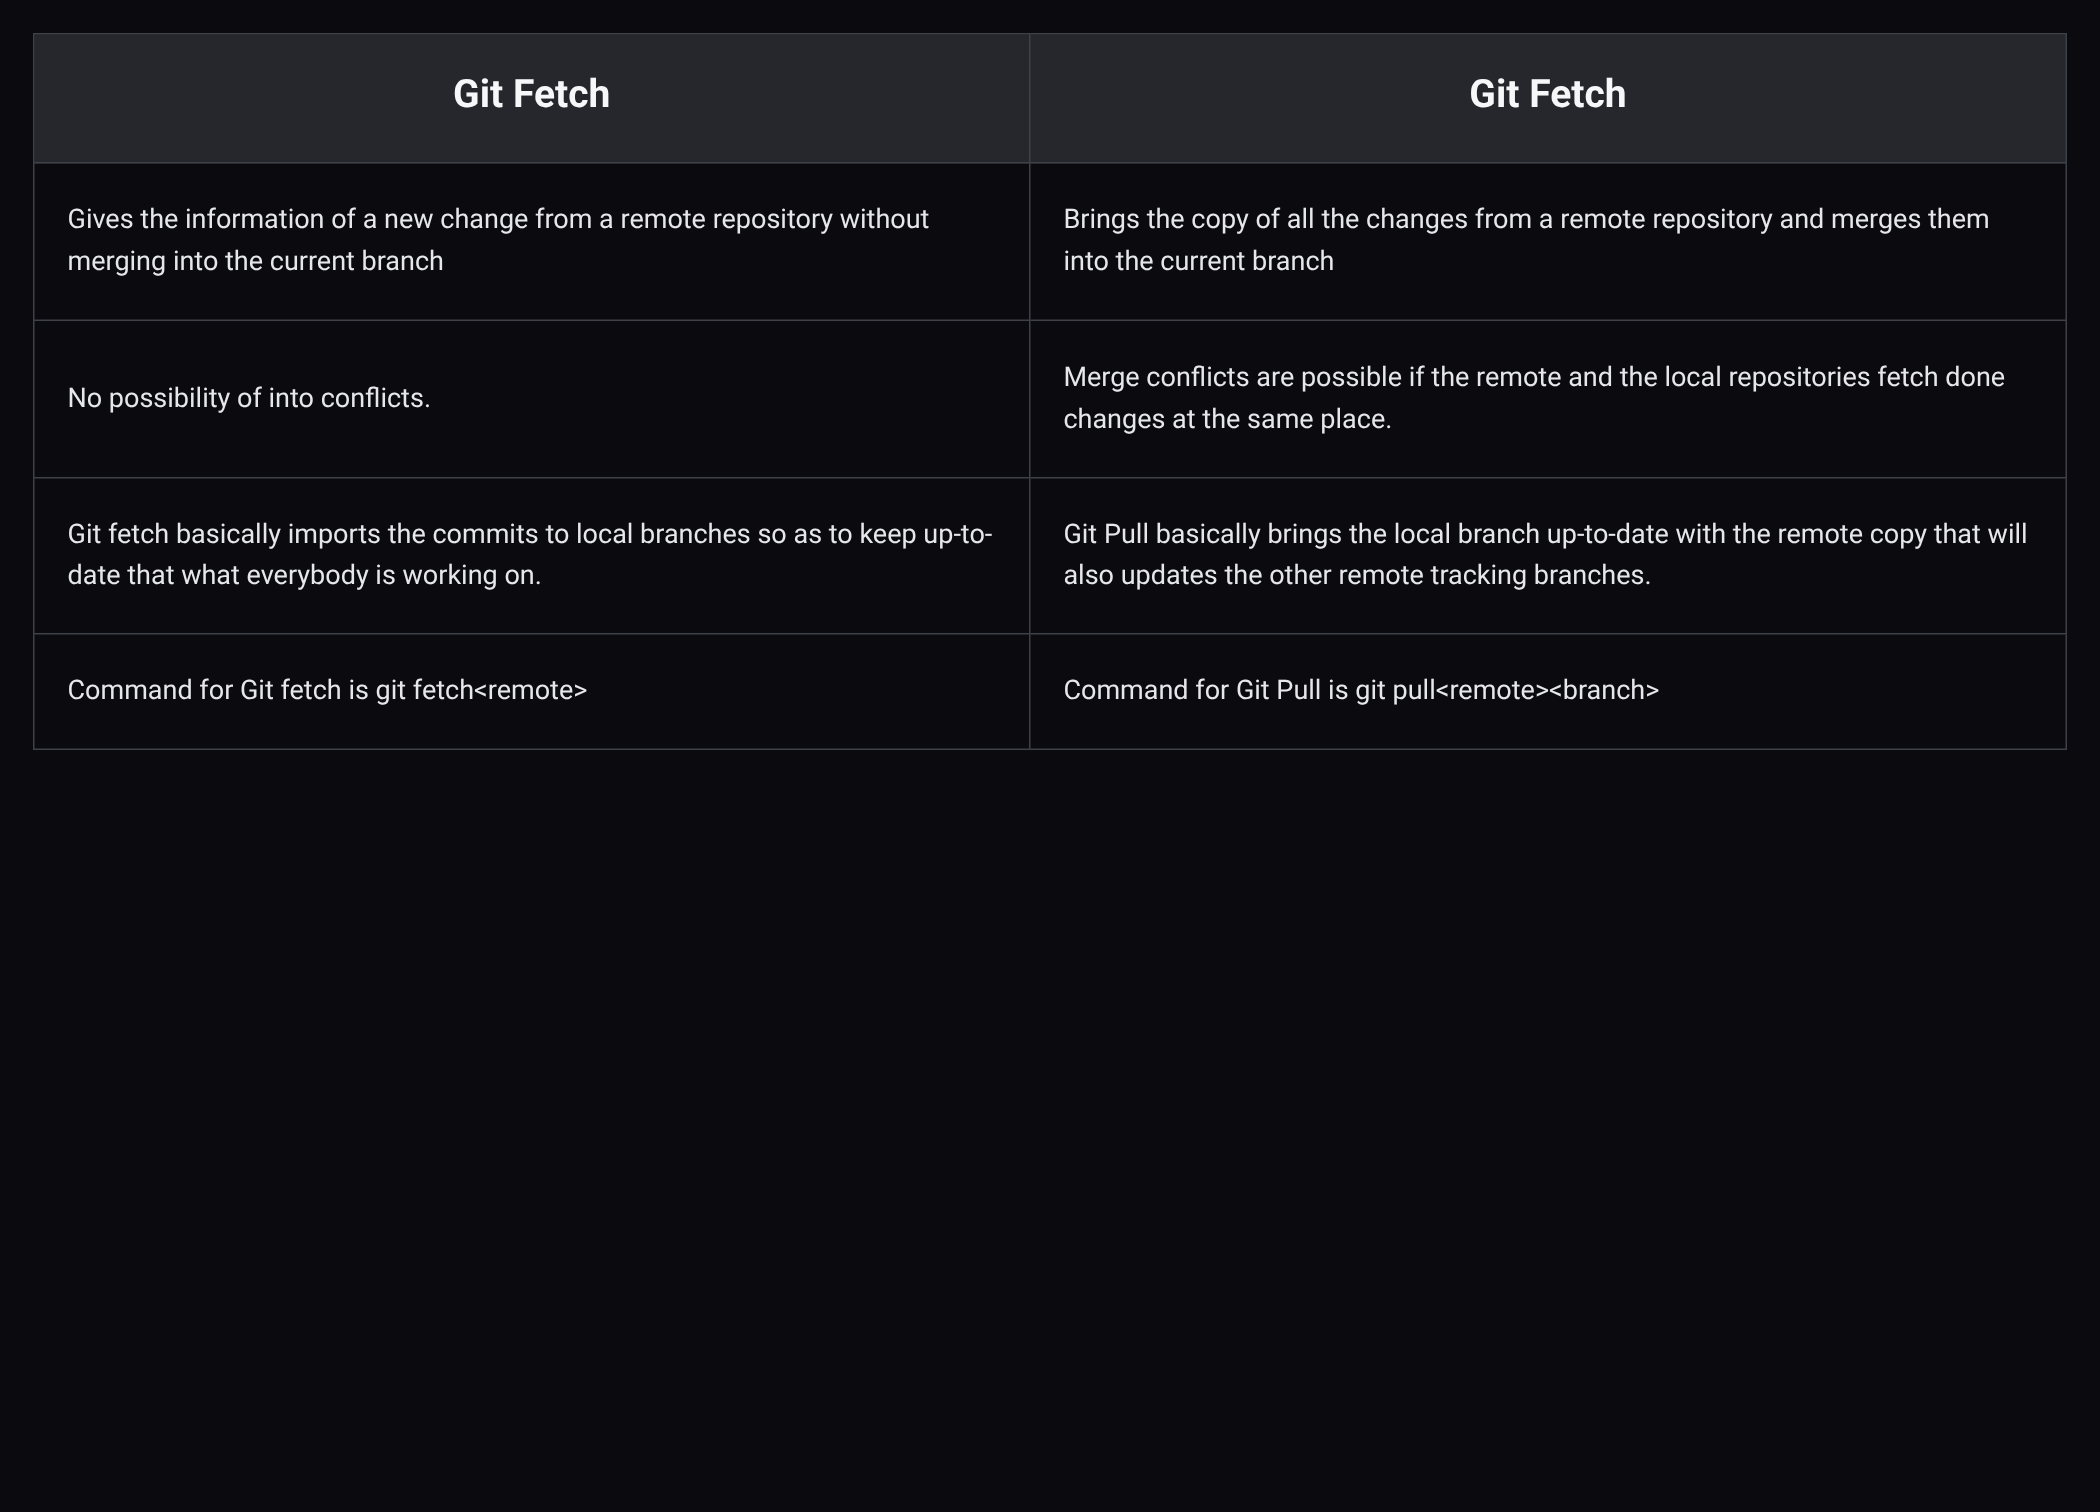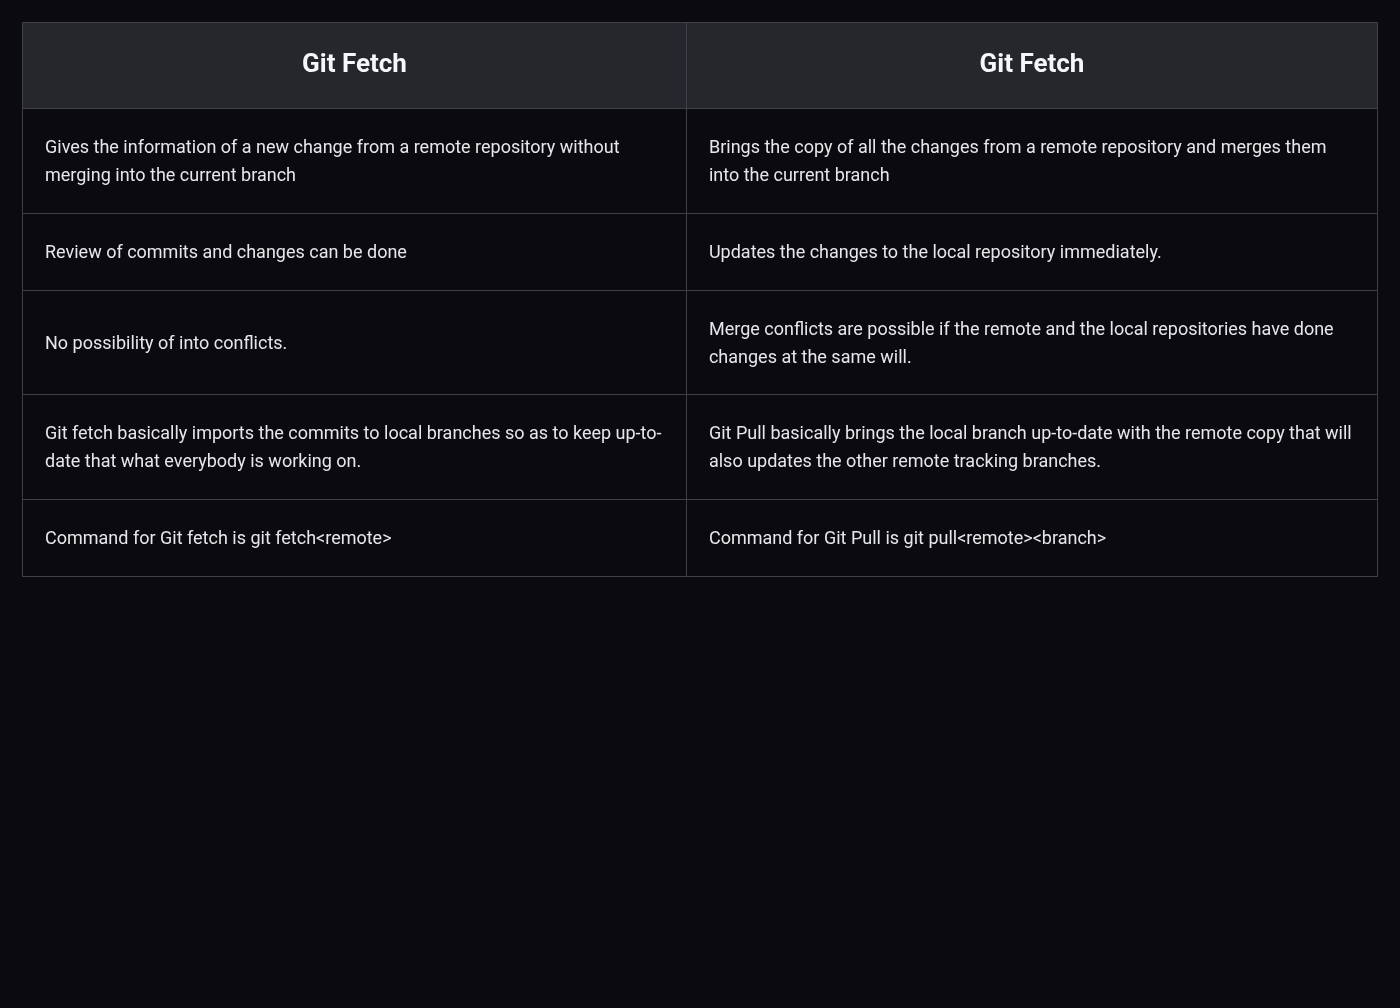--- a/index.html
+++ b/index.html
@@ -58,26 +58,22 @@
       <th>Git Fetch</th>
       <th>Git Fetch</th>
     </tr>
   </thead>
   <tbody>
     <tr>
       <td>Gives the information of a new change from a remote repository without merging into the current branch</td>
       <td>Brings the copy of all the changes from a remote repository and merges them into the current branch</td>
     </tr>
     <tr>
-      <td>Review of commits and changes can be done</td>
-      <td>Updates the changes to the local repository immediately.</td>
-    </tr>
-    <tr>
       <td>No possibility of into conflicts.</td>
-      <td>Merge conflicts are possible if the remote and the local repositories have done changes at the same will.</td>
+      <td>Merge conflicts are possible if the remote and the local repositories fetch done changes at the same place.</td>
     </tr>
     <tr>
       <td>Git fetch basically imports the commits to local branches so as to keep up-to-date that what everybody is working on.</td>
       <td>Git Pull basically brings the local branch up-to-date with the remote copy that will also updates the other remote tracking branches.</td>
     </tr>
     <tr>
       <td>Command for Git fetch is git fetch&lt;remote&gt;</td>
       <td>Command for Git Pull is git pull&lt;remote&gt;&lt;branch&gt;</td>
     </tr>
   </tbody>

